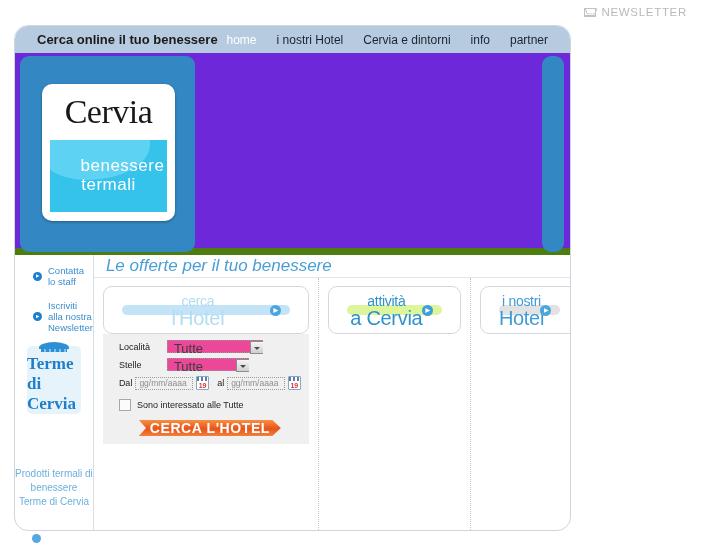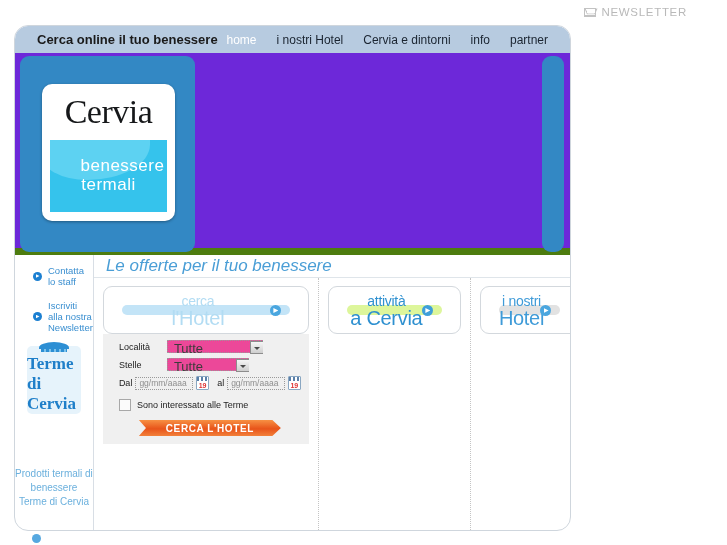--- a/index.html
+++ b/index.html
@@ -409,21 +409,21 @@
     cursor: pointer;
   }
   .cta-wrap { display:flex; justify-content:center; margin-top: 9px; }
   .cta {
     position: relative;
     height: 16px;
     width: 142px;
     background: linear-gradient(180deg,#f79043,#e8541a 55%,#f2803a);
     display:flex; align-items:center; justify-content:center;
     color:#ffffff;
-    font-size: 10px;
+    font-size: 14px;
     font-weight: bold;
     letter-spacing: 0.6px;
     cursor: pointer;
     clip-path: polygon(0 0, 94% 0, 100% 50%, 94% 100%, 0 100%, 5% 50%);
   }
 
   
   .bottom-dot {
     position: absolute;
     left: 32px; bottom: 2px;
@@ -532,21 +532,21 @@
               <span class="dtinput">gg/mm/aaaa</span>
               <span class="cal-icon">19</span>
               <span style="margin-left:8px">al</span>
               <span class="dtinput">gg/mm/aaaa</span>
               <span class="cal-icon">19</span>
             </div>
 
 
             <div class="checkline">
               <span class="cbox"></span>
-              <span>Sono interessato alle Terme</span>
+              <span>Sono interessato alle Tutte</span>
             </div>
 
             <div class="cta-wrap">
               <div class="cta">CERCA L'HOTEL</div>
             </div>
           </div>
         </div>
 
         <div class="col c2">
           <div class="tabcard">

